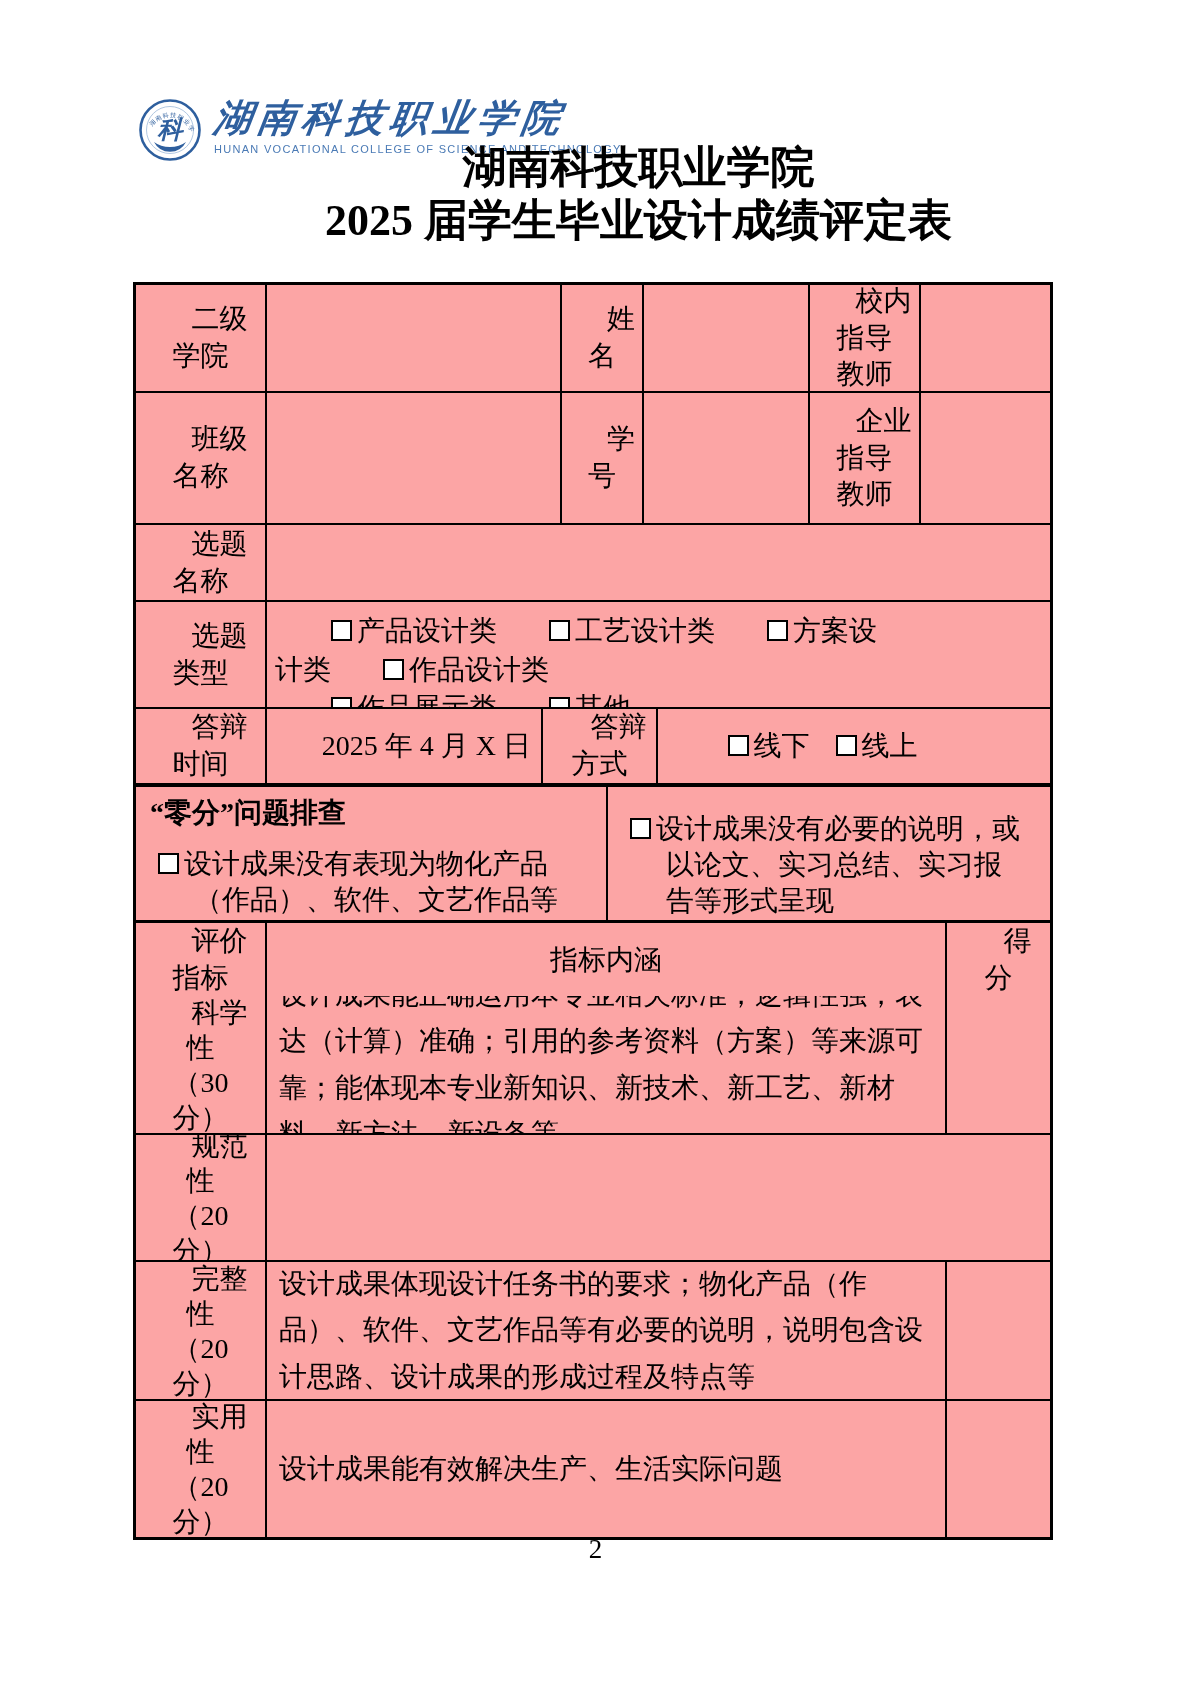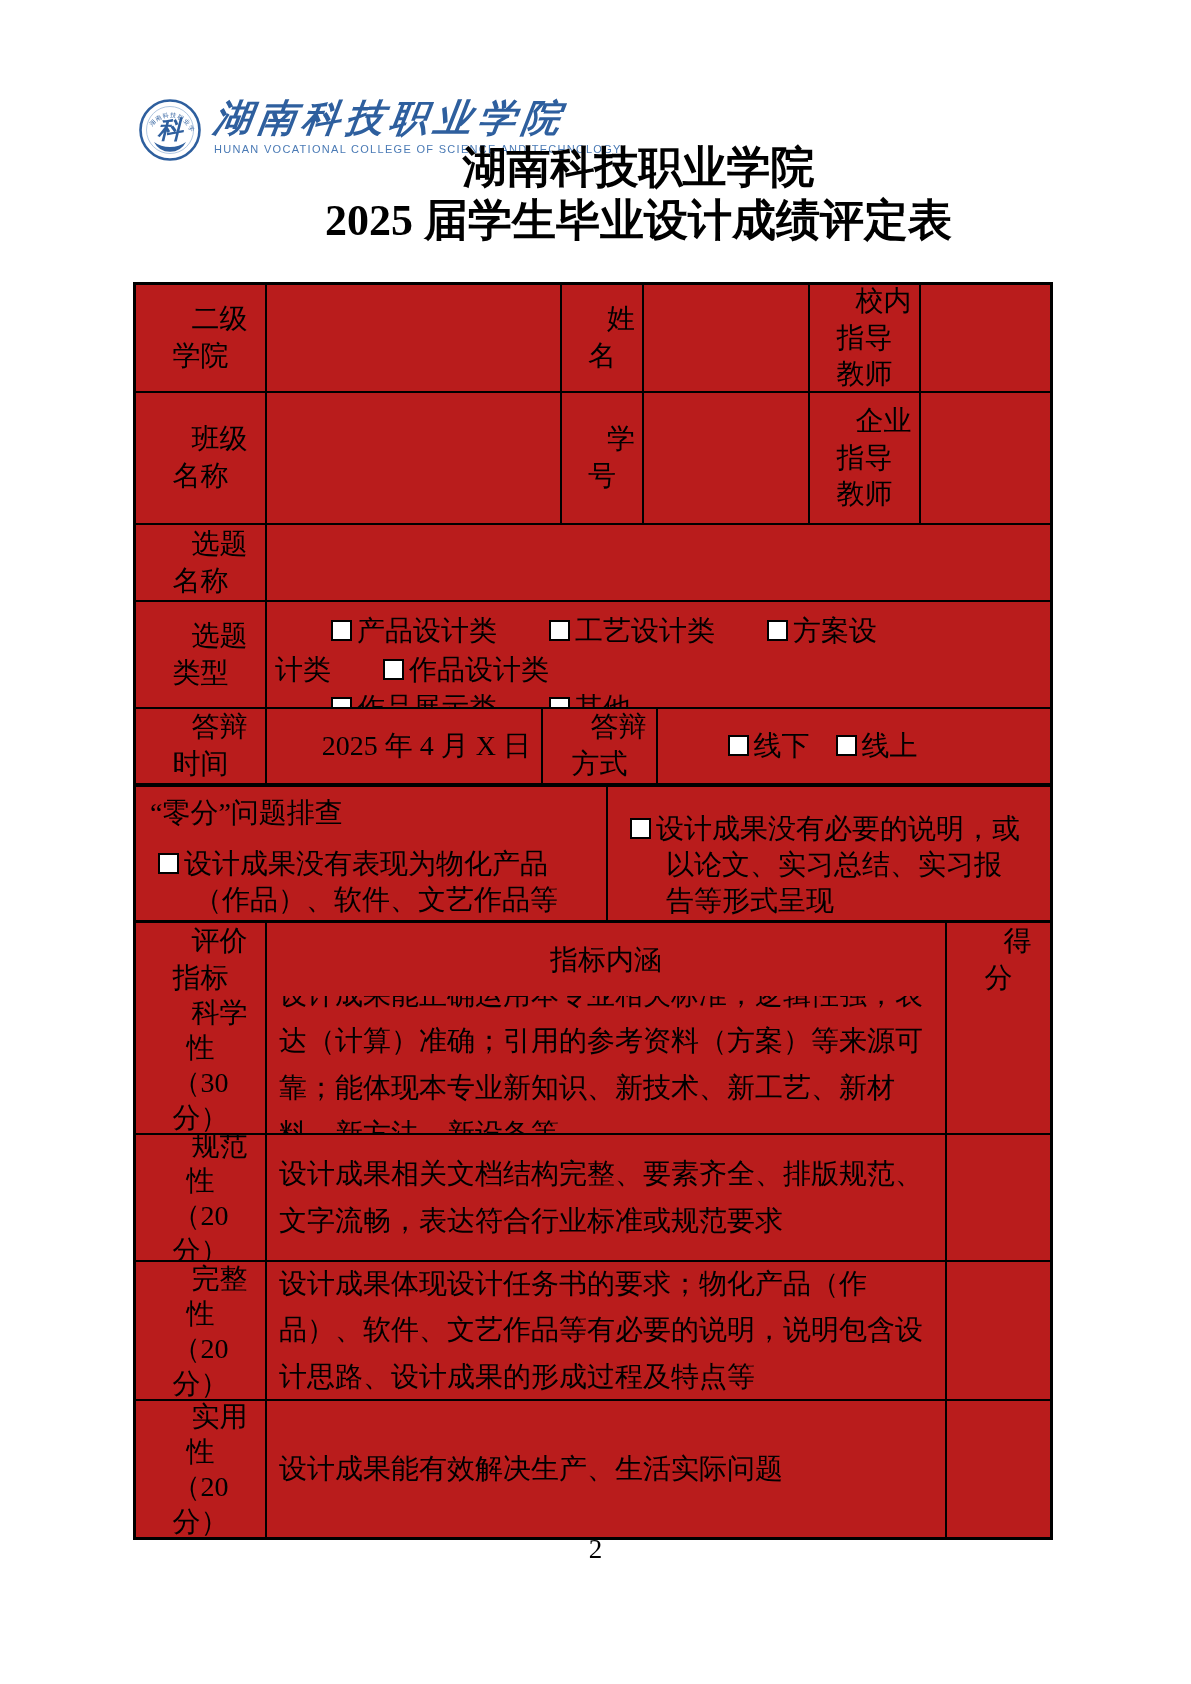--- a/index.html
+++ b/index.html
@@ -20,21 +20,21 @@
     font-size:11px;color:#4a7ab5;letter-spacing:1.3px;margin-top:3px;white-space:nowrap;
   }
   .titles{
     position:absolute;left:0;top:142px;width:100%;box-sizing:border-box;
     padding-left:86px;text-align:center;font-weight:bold;font-size:44px;line-height:1.2;
     white-space:nowrap;
   }
   
   .tbl{
     position:absolute;left:133px;top:282px;width:920px;box-sizing:border-box;
-    border:3px solid #000;font-size:28px;background:#b91c1c;
+    border:3px solid #000;font-size:28px;background:#fca5a5;
   }
   .row{display:flex;box-sizing:border-box;border-top:2px solid #000;width:100%;}
   .row:first-child{border-top:none;}
   .row.bt-thick{border-top:4px solid #000;}
   .row.bt-med{border-top:3px solid #000;}
   .cell{
     box-sizing:border-box;border-left:2px solid #000;display:flex;
     align-items:center;justify-content:center;overflow:hidden;
   }
   .cell:first-child{border-left:none;}
@@ -59,21 +59,21 @@
   .optn{display:inline;margin-right:26px;}
   .optn:last-child{margin-right:0;}
   .cb{
     display:inline-block;width:17px;height:17px;border:2px solid #000;
     margin-right:5px;vertical-align:-1px;background:#fff;
   }
   
   .vtime{justify-content:flex-end;padding-right:10px;white-space:nowrap;}
   
   .zcell{display:block;text-align:left;padding:8px 8px 4px 6px;}
-  .zhead{margin:0 0 1px 8px;font-weight:normal;line-height:1.25;}
+  .zhead{margin:0 0 1px 8px;font-weight:bold;line-height:1.25;}
   .zcell p.zitem{margin:16px;padding-left:36px;text-indent:-36px;line-height:1.29;}
   
   .ccell{justify-content:flex-start;text-align:left;padding:6px 12px;}
   .ccell .ctext{line-height:1.66;}
   .hdr-cont{font-weight:normal;}
   .pageno{
     position:absolute;left:0;top:1534px;width:100%;text-align:center;
     font-size:27px;
   }
 </style>
@@ -213,23 +213,20 @@
         </div>
         <div class="cell wscore"></div>
       </div>
       <div class="row rr1">
         <div class="cell w1">
           <div class="lbl lbl4">规范
 性
 （20
 分）</div>
         </div>
-        <div class="cell wcont ccell">
-          <div class="ctext">设计成果相关文档结构完整、要素齐全、排版规范、文字流畅，表达符合行业标准或规范要求</div>
-        </div>
         <div class="cell wscore"></div>
       </div>
       <div class="row rr2">
         <div class="cell w1">
           <div class="lbl lbl4">完整
 性
 （20
 分）</div>
         </div>
         <div class="cell wcont ccell">

